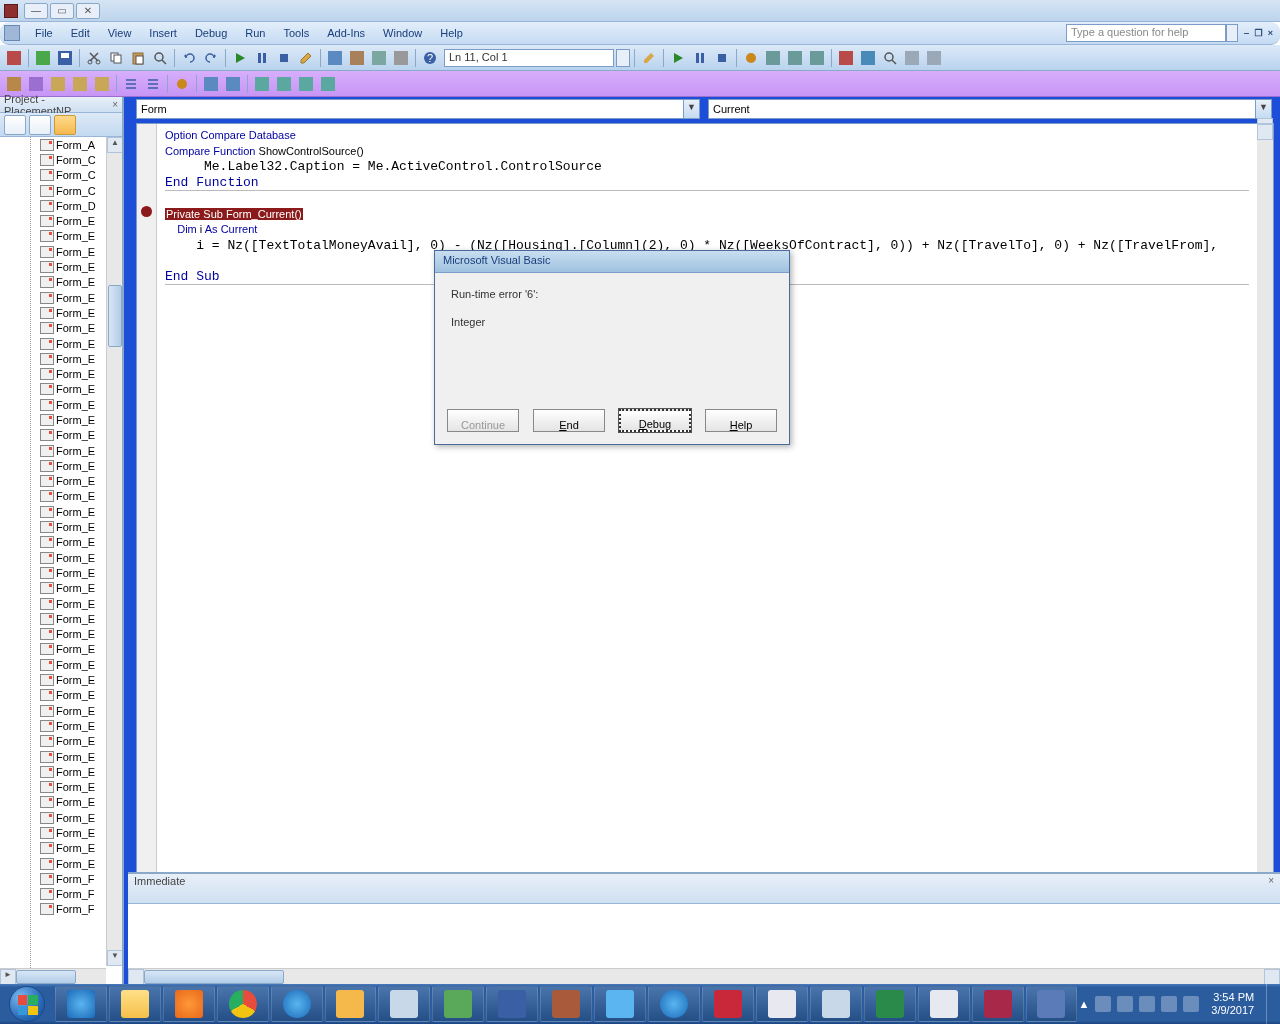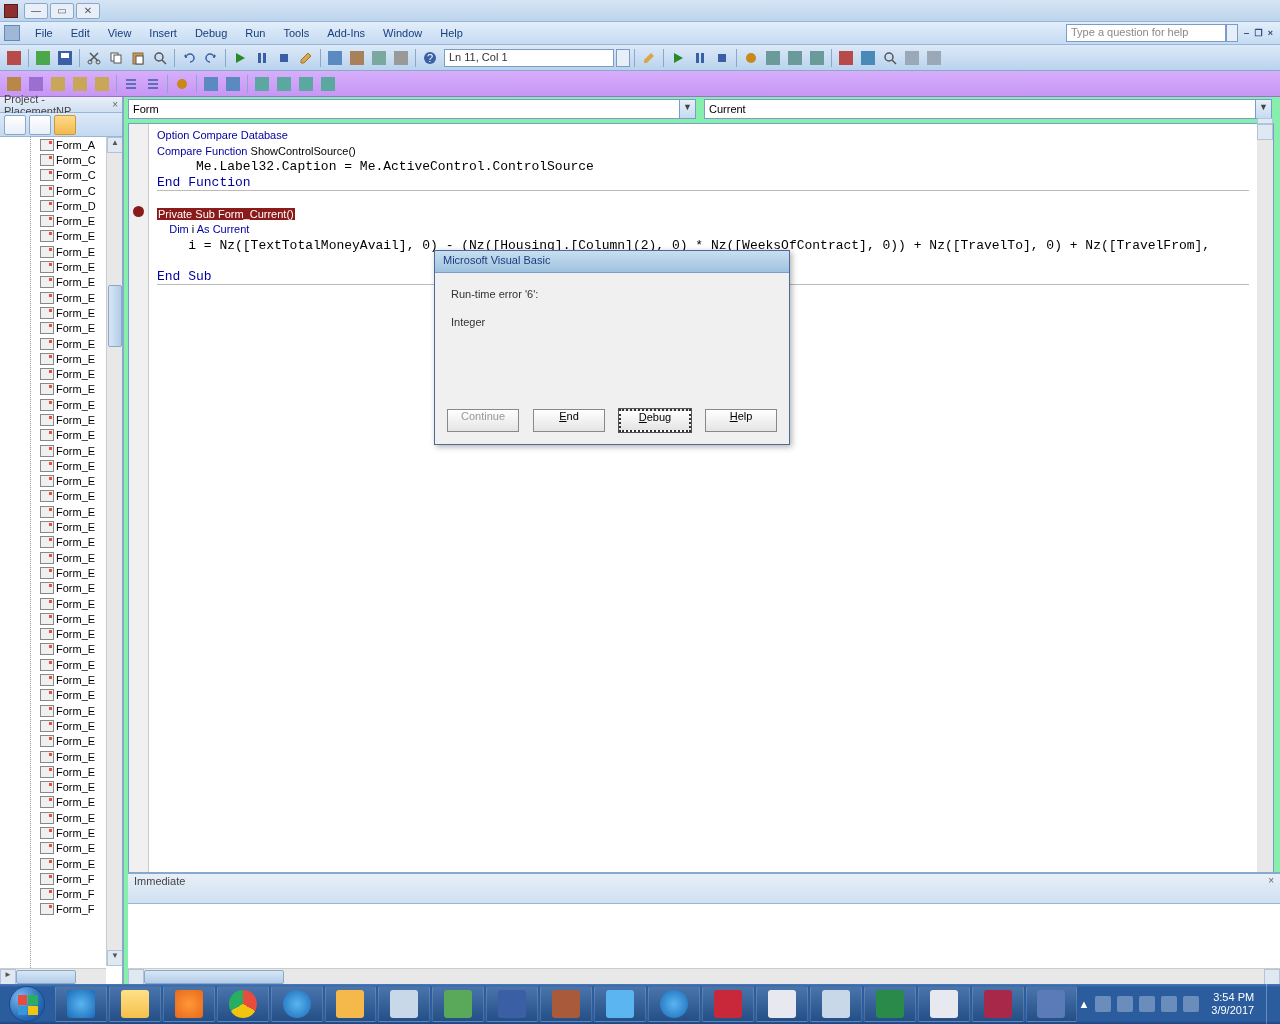--- a/index.html
+++ b/index.html
@@ -6,21 +6,21 @@
 body { width: 1280px; height: 1024px; overflow: hidden; background: #fff; position: relative; }
 
 
 .titlebar { height: 22px; background: linear-gradient(#d6e5f5, #bcd4ec); display: flex; align-items: center; padding: 0 4px; border-bottom: 1px solid #99b5d7; }
 .titlebar .app-icon { width: 14px; height: 14px; background: #8e2f2f; margin-right: 6px; border: 1px solid #5a1a1a; }
 .titlebar .title-text { flex: 1; color: #333; }
 .titlebar .win-btns { display: flex; gap: 2px; }
 .titlebar .win-btn { width: 24px; height: 16px; border: 1px solid #8aa8c8; background: #e8eff8; display: flex; align-items: center; justify-content: center; font-size: 10px; color: #555; border-radius: 2px; }
 
 
-.menubar { height: 23px; background: linear-gradient(#e3eefb, #c5dbf2); display: flex; align-items: center; padding-left: 4px; border-bottom: 1px solid #99b5d7; position: relative; }
+.menubar { height: 23px; background: linear-gradient(#e3eefb, #c5dbf2); display: flex; align-items: center; padding-left: 4px; border-bottom: 1px solid #99b5d7; position: relative; border-radius: 9px; }
 .menubar .icon-sm { width: 16px; height: 16px; background: #a0b8d8; margin-right: 6px; border: 1px solid #6889b3; }
 .menubar .menu-item { padding: 4px 9px; color: #1a3e7b; cursor: default; }
 .menubar .help-box { position: absolute; right: 54px; width: 160px; height: 18px; background: #fff; border: 1px solid #7a9cc6; padding: 1px 4px; color: #888; }
 .menubar .help-dd { position: absolute; right: 42px; width: 12px; height: 18px; border: 1px solid #7a9cc6; background: #e8eff8; }
 .menubar .mdi-btns { position: absolute; right: 4px; display: flex; gap: 1px; }
 .menubar .mdi-btn { width: 11px; height: 11px; color: #2a4a7a; font-weight: bold; font-size: 9px; text-align: center; }
 
 
 .toolbar { height: 26px; background: linear-gradient(#dce9f8, #b9d3ee); display: flex; align-items: center; padding: 0 4px; border-bottom: 1px solid #8aa8c8; gap: 2px; }
 .tb-btn { width: 20px; height: 20px; display: flex; align-items: center; justify-content: center; border-radius: 2px; }
@@ -48,21 +48,21 @@
 .tree-icon { width: 14px; height: 12px; margin-right: 2px; background: #f0f0f0; border: 1px solid #888; position: relative; }
 .tree-icon::before { content: ""; position: absolute; width: 3px; height: 3px; background: #e74c3c; right: 1px; top: 1px; }
 .tree-lines { position: absolute; left: 30px; top: 0; bottom: 0; width: 1px; background: repeating-linear-gradient(#999 0, #999 1px, transparent 1px, transparent 2px); }
 .tree-scroll { position: absolute; right: 0; top: 0; bottom: 18px; width: 16px; background: #e8e8e8; border-left: 1px solid #ccc; }
 .tree-scroll-thumb { position: absolute; left: 1px; top: 148px; width: 14px; height: 62px; background: linear-gradient(90deg,#d8e6f5,#b2cce8); border: 1px solid #8aa8c8; border-radius: 2px; }
 .tree-scroll-btn { position: absolute; left: 0; width: 16px; height: 16px; background: #e0e8f2; border: 1px solid #b0c4de; text-align: center; font-size: 8px; color: #555; }
 .tree-hscroll { position: absolute; bottom: 0; left: 0; right: 16px; height: 16px; background: #e8e8e8; border-top: 1px solid #ccc; }
 .tree-hthumb { position: absolute; top: 1px; left: 16px; width: 60px; height: 14px; background: linear-gradient(#d8e6f5,#b2cce8); border: 1px solid #8aa8c8; border-radius: 2px; }
 
 
-.code-area { flex: 1; display: flex; flex-direction: column; background: #86efac; padding: 2px 0 0 4px; }
+.code-area { flex: 1; display: flex; flex-direction: column; background: #1d4ed8; padding: 2px 0 0 12px; }
 .code-dropdowns { height: 22px; display: flex; gap: 8px; padding-right: 8px; }
 .code-dd { flex: 1; height: 20px; background: #fff; border: 1px solid #7a9cc6; display: flex; align-items: center; }
 .code-dd-text { flex: 1; padding: 0 4px; color: #000; }
 .code-dd-btn { width: 16px; height: 18px; background: linear-gradient(#e8eff8,#c5dbf2); border-left: 1px solid #7a9cc6; text-align: center; font-size: 9px; color: #444; padding-top: 2px; }
 
 .code-editor-wrap { flex: 1; position: relative; margin: 2px 6px 6px 0; background: #fff; border: 1px solid #7a9cc6; display: flex; flex-direction: column; }
 .code-gutter { position: absolute; left: 0; top: 0; bottom: 16px; width: 20px; background: #f0f0f0; border-right: 1px solid #ccc; }
 .breakpoint { position: absolute; left: 4px; top: 82px; width: 11px; height: 11px; background: #8b1a1a; border-radius: 50%; }
 .code-body { position: absolute; left: 20px; top: 0; right: 16px; bottom: 16px; background: #fff; padding: 4px 8px; }
 .code-line { font-family: 'Courier New', monospace; font-size: 13px; line-height: 15.5px; white-space: pre; color: #000; }
@@ -86,21 +86,21 @@
 .imm-hscroll { height: 16px; background: #e8e8e8; border-top: 1px solid #ccc; display: flex; }
 .imm-hscroll .sbtn { width: 16px; height: 16px; background: #e0e8f2; border: 1px solid #b0c4de; }
 .imm-hscroll .track { flex: 1; position: relative; }
 .imm-hscroll .th { position: absolute; left: 0; top: 1px; width: 140px; height: 14px; background: linear-gradient(#d8e6f5,#b2cce8); border: 1px solid #8aa8c8; border-radius: 2px; }
 
 
 .error-dialog { position: absolute; left: 434px; top: 250px; width: 356px; height: 195px; background: #f0f0f0; border: 1px solid #4a6a9a; box-shadow: 2px 2px 6px rgba(0,0,0,0.3); }
 .err-title { height: 22px; background: linear-gradient(#c9def0, #9fc2e0); padding: 3px 8px; color: #1a3e7b; border-bottom: 1px solid #7a9cc6; }
 .err-body { padding: 12px 16px; color: #333; line-height: 1.8; }
 .err-btns { position: absolute; bottom: 12px; left: 0; right: 0; display: flex; justify-content: center; gap: 14px; }
-.err-btn { width: 72px; height: 23px; background: linear-gradient(#fff,#e4e4e4); border: 1px solid #888; color: #000; display: flex; align-items: flex-start; justify-content: center; }
+.err-btn { width: 72px; height: 23px; background: linear-gradient(#fff,#e4e4e4); border: 1px solid #888; color: #000; display: flex; align-items: flex-end; justify-content: center; }
 .err-btn.disabled { color: #999; }
 .err-btn.default { border: 2px dotted #333; outline: 1px solid #555; }
 .u { text-decoration: underline; }
 
 
 .taskbar { position: absolute; bottom: 0; left: 0; right: 0; height: 40px; background: linear-gradient(180deg, #4a7abb 0%, #2a5c9e 8%, #2a5c9e 92%, #1a4480 100%); display: flex; align-items: center; }
 .start-orb { width: 54px; height: 40px; display: flex; align-items: center; justify-content: center; }
 .orb-circle { width: 36px; height: 36px; border-radius: 50%; background: radial-gradient(circle at 30% 30%, #7ab8f0, #2a6cb8 60%, #14468a); border: 1px solid #1a4a88; position: relative; }
 .orb-flag { position: absolute; top: 8px; left: 8px; width: 20px; height: 20px; display: grid; grid-template: 1fr 1fr / 1fr 1fr; gap: 1px; }
 .orb-flag div:nth-child(1){background:#e74c3c;} .orb-flag div:nth-child(2){background:#27ae60;}

